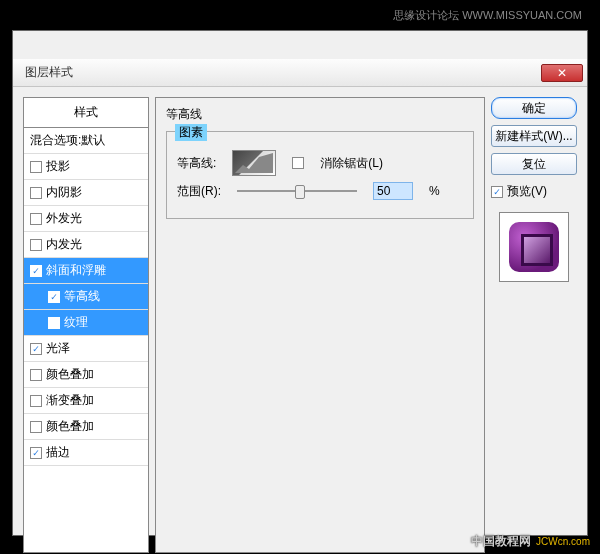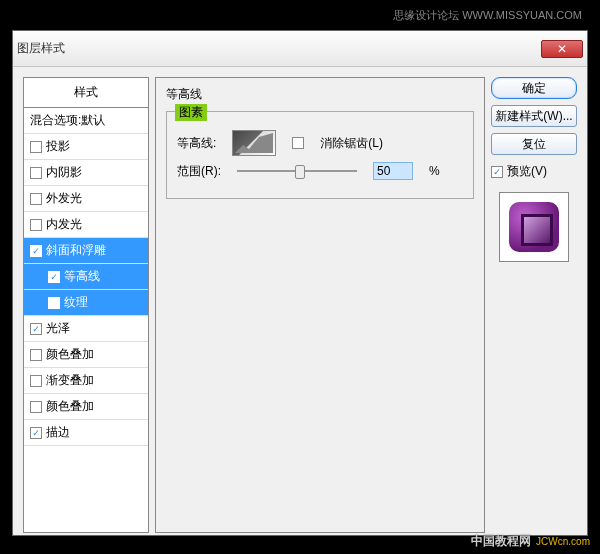--- a/index.html
+++ b/index.html
@@ -2,33 +2,33 @@
 <html><head>
 <meta charset="utf-8">
 <style>
   * { box-sizing: border-box; margin: 0; padding: 0; font-family: "Microsoft YaHei", "SimSun", sans-serif; font-size: 12px; }
   body { background: #000; width: 600px; height: 554px; position: relative; }
   .watermark-top { position: absolute; top: 8px; right: 18px; color: #888; font-size: 11px; }
   .watermark-bottom { position: absolute; bottom: 4px; right: 10px; color: #ccc; font-size: 18px; text-shadow: 0 0 2px #000; }
   .watermark-bottom .cn { font-weight: bold; }
   .watermark-bottom .com { color: #e6b800; font-size: 10px; }
   .dialog { position: absolute; left: 12px; top: 30px; width: 576px; height: 506px; border: 1px solid #666; background: #f0f0f0; box-shadow: 0 0 4px rgba(0,0,0,.3); }
-  .titlebar { height: 36px; background: linear-gradient(#fdfdfd,#e8e8e8); border-bottom: 1px solid #c5c5c5; display: flex; align-items: center; padding: 0 4px 0 4px; }
+  .titlebar { height: 28px; background: linear-gradient(#fdfdfd,#e8e8e8); border-bottom: 1px solid #c5c5c5; display: flex; align-items: center; padding: 0 4px 0 12px; margin-top: 28px; }
   .titlebar .title { flex: 1; color: #333; }
   .close-btn { width: 42px; height: 18px; background: linear-gradient(#e07070,#c83030); border: 1px solid #8a2020; border-radius: 2px; display: flex; align-items: center; justify-content: center; color: #fff; font-size: 11px; cursor: pointer; }
   .dialog-body { display: flex; height: calc(100% - 28px); padding: 10px; gap: 6px; }
   .styles-panel { width: 126px; border: 1px solid #888; background: #fff; display: flex; flex-direction: column; }
   .panel-header { padding: 6px 8px; border-bottom: 1px solid #888; text-align: center; }
   .style-row { padding: 4px 6px; border-bottom: 1px solid #ddd; display: flex; align-items: center; gap: 4px; cursor: pointer; }
   .style-row.sub { padding-left: 24px; }
   .style-row.selected { background: #3399ff; color: #fff; }
   .cb { width: 12px; height: 12px; border: 1px solid #888; background: #fff; display: inline-flex; align-items: center; justify-content: center; font-size: 9px; color: #2a7de1; }
   .cb.selected-cb { border-color: #fff; }
   .center-panel { flex: 1; border: 1px solid #888; background: #f0f0f0; padding: 8px 10px; }
-  .legend { position: absolute; top: -8px; left: 8px; background: #84cc16; padding: 0 4px; }
+  .legend { position: absolute; top: -8px; left: 8px; background: #7dd3fc; padding: 0 4px; }
   .grp { border: 1px solid #aaa; padding: 12px 10px; position: relative; margin-top: 8px; }
   .grp .legend { top: -8px; }
   .row { display: flex; align-items: center; gap: 16px; margin: 6px 0; }
   .thumb { width: 44px; height: 26px; border: 1px solid #888; background: linear-gradient(135deg,#444 0%,#666 45%,#ddd 46%,#fff 100%); cursor: pointer; }
   .thumb svg { display:block; }
   .slider { width: 120px; height: 16px; position: relative; }
   .slider-track { position: absolute; top: 7px; left: 0; right: 0; height: 2px; background: #999; }
   .slider-handle { position: absolute; top: 2px; left: 58px; width: 10px; height: 14px; background: #eee; border:1px solid #888; border-radius:2px; cursor: pointer; }
   .num-input { width: 40px; height: 18px; border: 1px solid #7eb4ea; background: #fff; text-align: left; padding: 0 3px; color: #000; }
   .num-input.hl { background:#cde6ff; }

